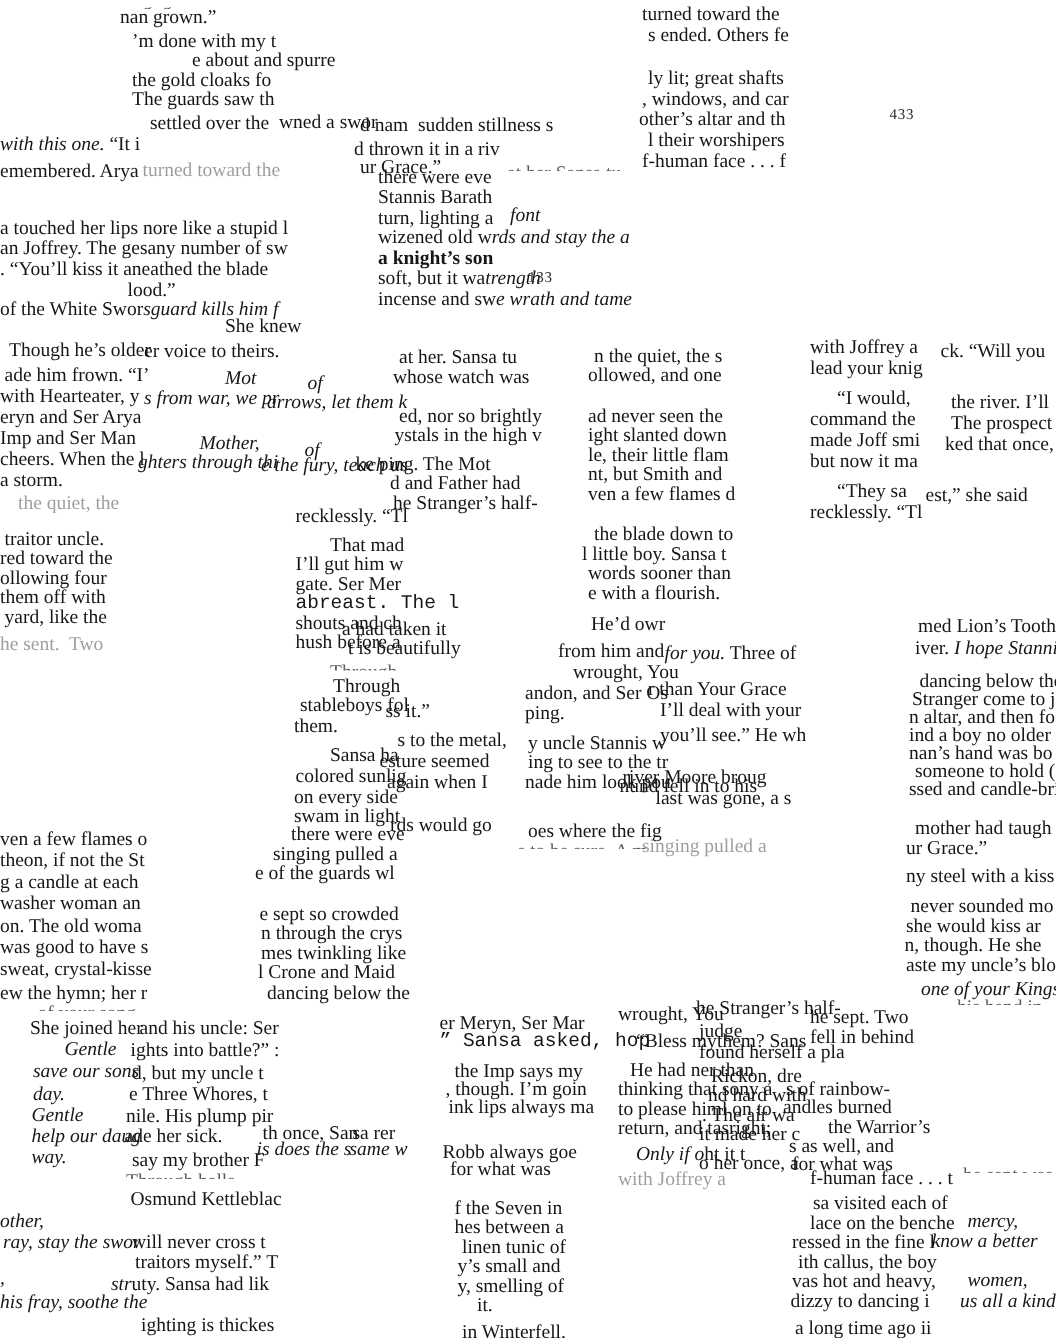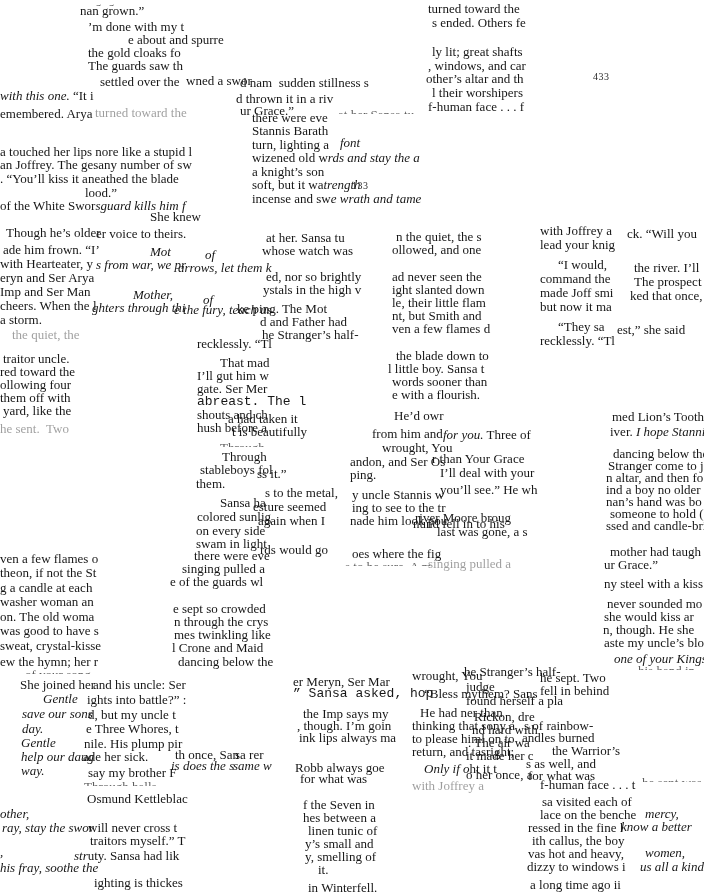--- a/index.html
+++ b/index.html
@@ -31,21 +31,21 @@
     <div class="run faded" style="left: 95px; top: 106px;"><span>turned toward the</span></div>
     <div class="run" style="left: 240px; top: 104px;"><span>ur Grace.”</span></div>
     <div class="run" style="left: 252px; top: 111px;"><span>there were eve</span></div>
     <div class="run faded cut" style="left: 338px; top: 108px;"><span>at her Sansa tu</span></div>
     <div class="run" style="left: 252px; top: 124px;"><span>Stannis Barath</span></div>
     <div class="run" style="left: 252px; top: 138px;"><span>turn, lighting a</span></div>
     <div class="run" style="left: 340px; top: 136px;"><span class="it">font</span></div>
     <div class="run" style="left: 0px; top: 145px;"><span>a touched her lips nore like a stupid l</span></div>
     <div class="run" style="left: 252px; top: 151px;"><span>wizened old w</span><span class="it">rds and stay the a</span></div>
     <div class="run" style="left: 0px; top: 158px;"><span>an Joffrey. The gesany number of sw</span></div>
-    <div class="run" style="left: 252px; top: 165px;"><span>a knight’s son</span></div>
+    <div class="run" style="left: 252px; top: 165px; font-weight: bold;"><span>a knight’s son</span></div>
     <div class="run" style="left: 0px; top: 172px;"><span>. “You’ll kiss it aneathed the blade</span></div>
     <div class="run" style="left: 252px; top: 178px;"><span>soft, but it wa</span><span class="it">trength</span></div>
     <div class="run pagenum" style="left: 352px; top: 179px;"><span>133</span></div>
     <div class="run" style="left: 85px; top: 186px;"><span>lood.”</span></div>
     <div class="run" style="left: 252px; top: 192px;"><span>incense and sw</span><span class="it">e wrath and tame</span></div>
     <div class="run" style="left: 0px; top: 199px;"><span>of the White Swor</span><span class="it">sguard kills him f</span></div>
     <div class="run" style="left: 150px; top: 210px;"><span>She knew</span></div>
     <div class="run" style="left: 6px; top: 226px;"><span>Though he’s older</span></div>
     <div class="run" style="left: 96px; top: 227px;"><span>er voice to theirs.</span></div>
     <div class="run" style="left: 428px; top: 2px;"><span>turned toward the</span></div>
@@ -253,16 +253,16 @@
     <div class="run" style="left: 540px; top: 778px;"><span>f-human face . . . t</span></div>
     <div class="run cut" style="left: 642px; top: 776px;"><span>he sept was</span></div>
     <div class="run" style="left: 542px; top: 795px;"><span>sa visited each of</span></div>
     <div class="run" style="left: 540px; top: 808px;"><span>lace on the benche</span></div>
     <div class="run" style="left: 645px; top: 807px;"><span class="it">mercy,</span></div>
     <div class="run" style="left: 528px; top: 821px;"><span>ressed in the fine l</span></div>
     <div class="run" style="left: 621px; top: 820px;"><span class="it">know a better</span></div>
     <div class="run" style="left: 532px; top: 834px;"><span>ith callus, the boy</span></div>
     <div class="run" style="left: 528px; top: 847px;"><span>vas hot and heavy,</span></div>
     <div class="run" style="left: 645px; top: 846px;"><span class="it">women,</span></div>
-    <div class="run" style="left: 527px; top: 860px;"><span>dizzy to windows i</span></div>
+    <div class="run" style="left: 527px; top: 860px;"><span>dizzy to dancing i</span></div>
     <div class="run" style="left: 640px; top: 860px;"><span class="it">us all a kinder</span></div>
     <div class="run" style="left: 530px; top: 878px;"><span>a long time ago ii</span></div>
   </div>
 
 </body></html>

